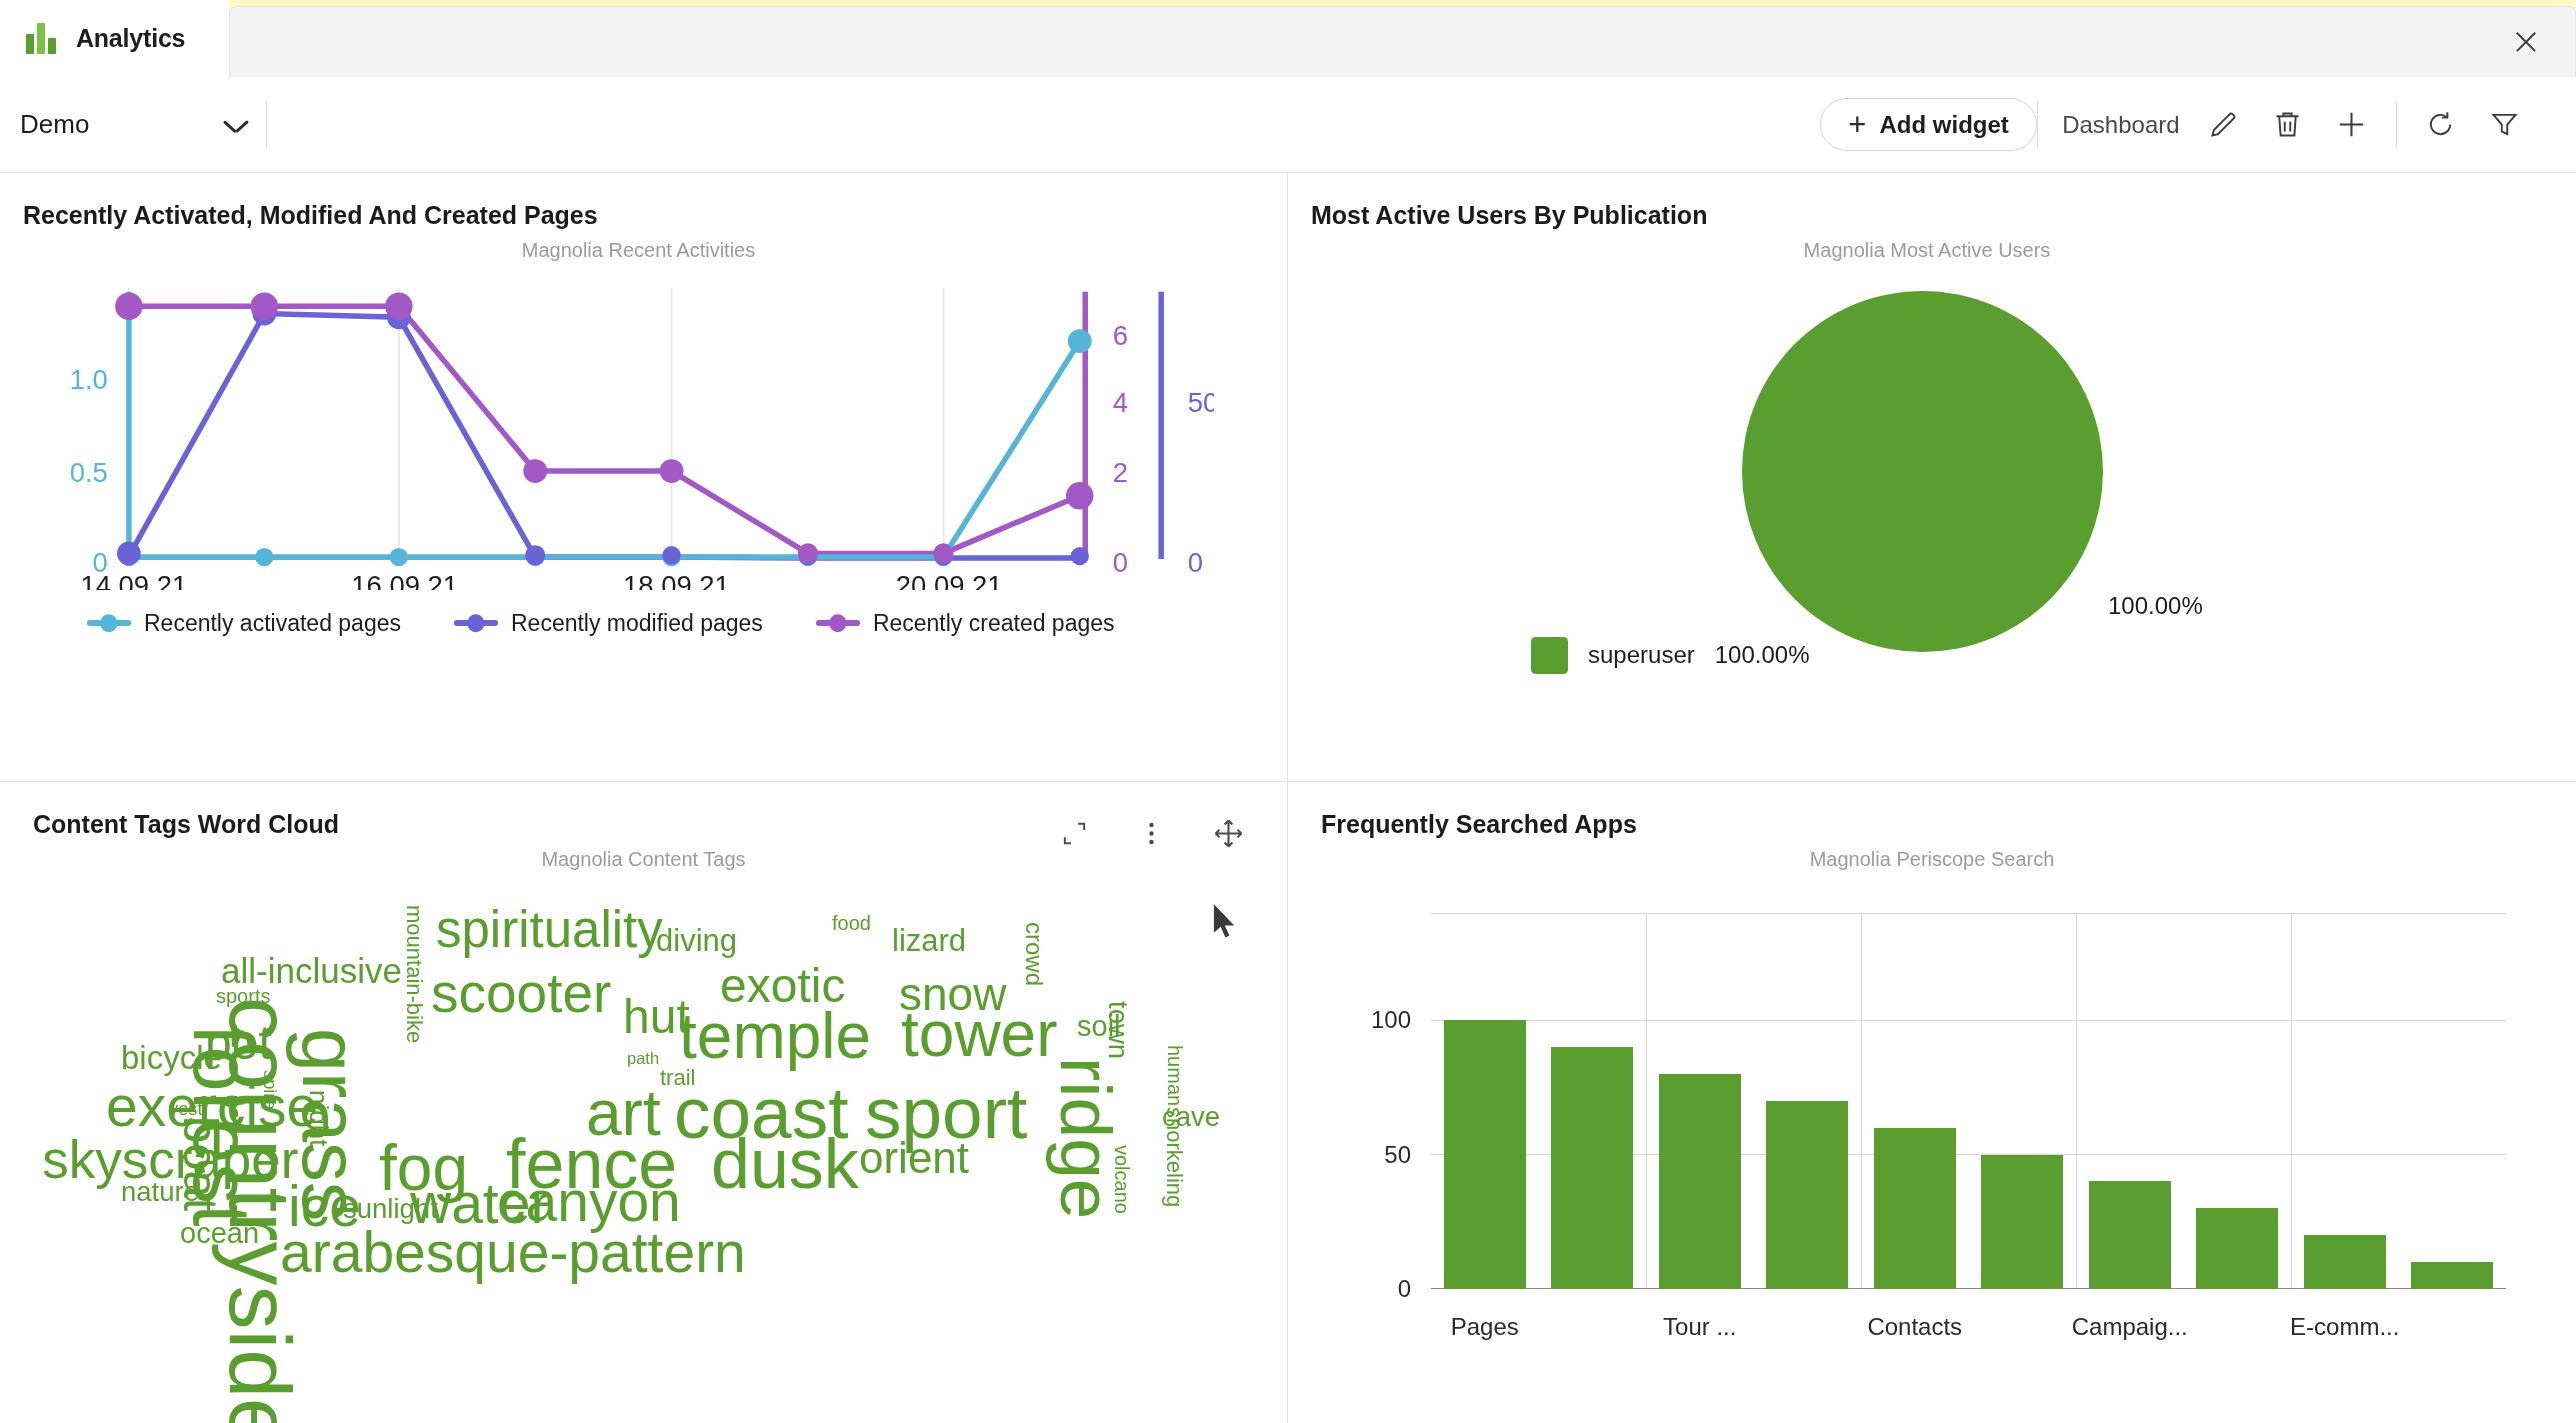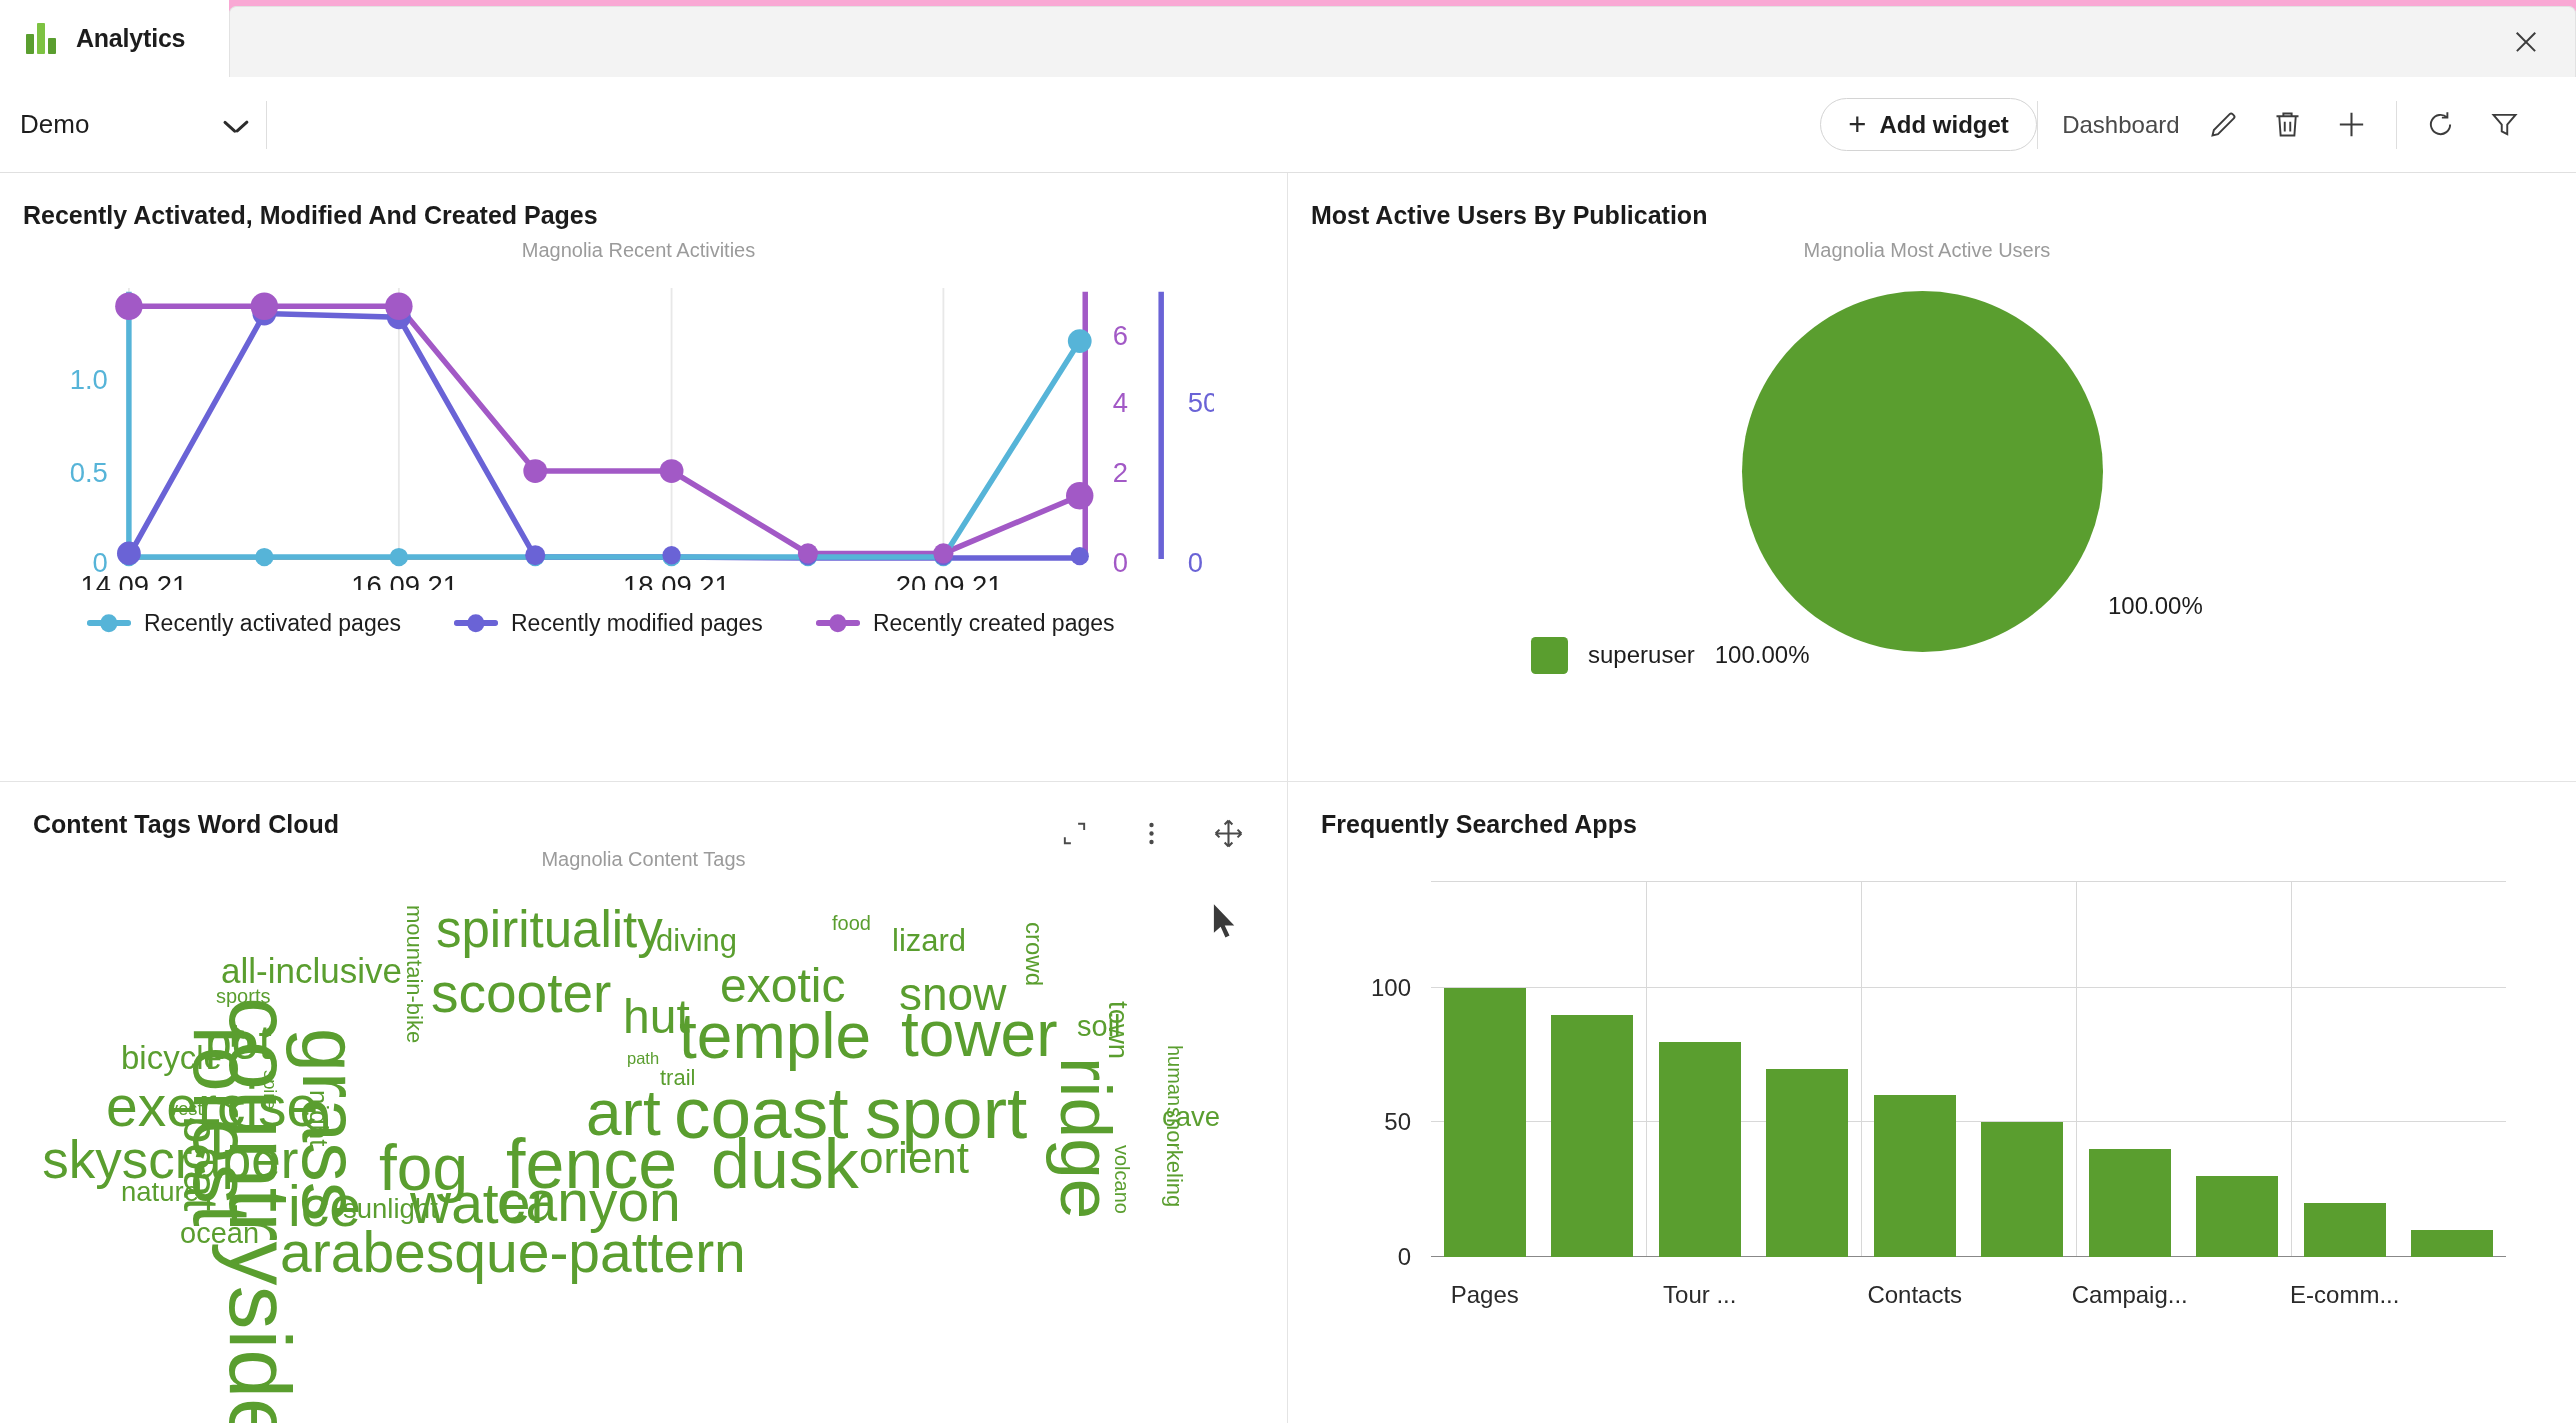--- a/index.html
+++ b/index.html
@@ -7,21 +7,21 @@
     width: 2576px; height: 1424px;
     font-family: "Liberation Sans", sans-serif;
     background: #ffffff;
     overflow: hidden;
   }
 
   
   .titlebar {
     position: relative;
     height: 77px;
-    background: #f9a8d4;
+    background: #fef9c3;
     display: flex;
     align-items: stretch;
   }
   .app-tab {
     display: flex; align-items: center;
     gap: 20px;
     padding: 0 44px 0 26px;
     height: 77px;
     background: #ffffff;
     position: relative;
@@ -412,20 +412,21 @@
       <span class="cw" style="left:310px;  top:308px; font-size:27.5px;">sunlight</span>
       <span class="cw" style="left:377px;  top:288px; font-size:57px;">water</span>
       <span class="cw" style="left:464px;  top:286px; font-size:57px;">canyon</span>
       <span class="cw" style="left:147px;  top:332px; font-size:29px;">ocean</span>
       <span class="cw" style="left:247px;  top:337px; font-size:57px;">arabesque-pattern</span>
     </div>
   </div>
 
   <div class="widget w-right w-bot">
     <div class="w-title">Frequently Searched Apps</div>
+    <div class="w-sub">Magnolia Periscope Search</div>
 
     <div class="barchart">
       <div class="bc-plot">
         <div class="bc-frame"></div>
         <div class="bc-grid-h" style="bottom:71.4%"></div>
         <div class="bc-grid-h" style="bottom:35.7%"></div>
         <div class="bc-grid-v" style="left:20%"></div>
         <div class="bc-grid-v" style="left:40%"></div>
         <div class="bc-grid-v" style="left:60%"></div>
         <div class="bc-grid-v" style="left:80%"></div>

